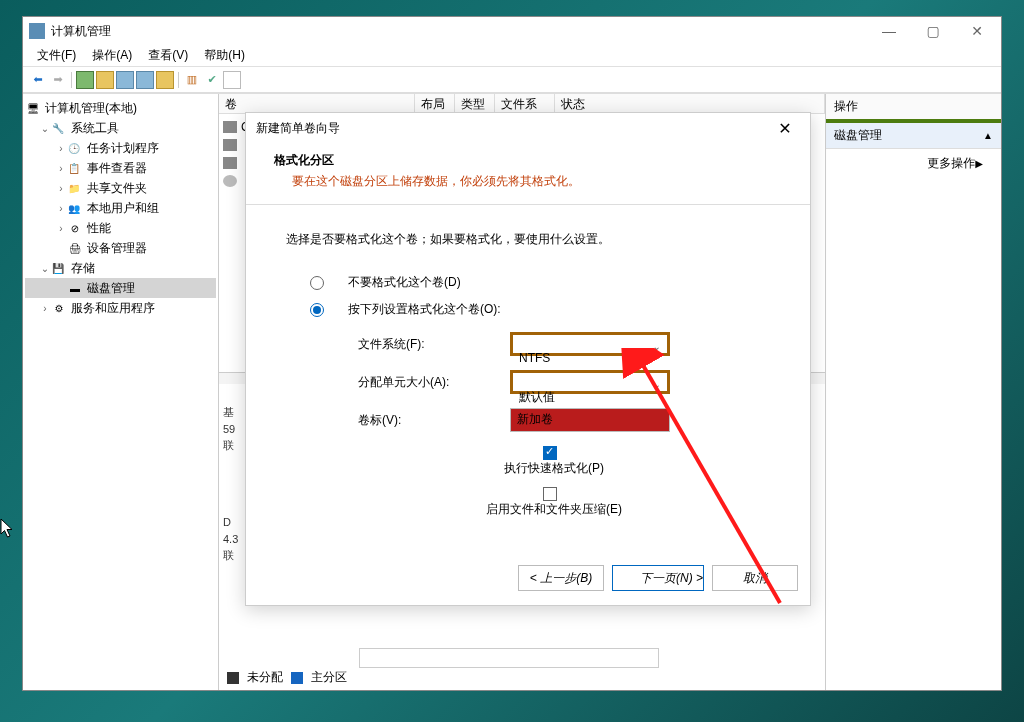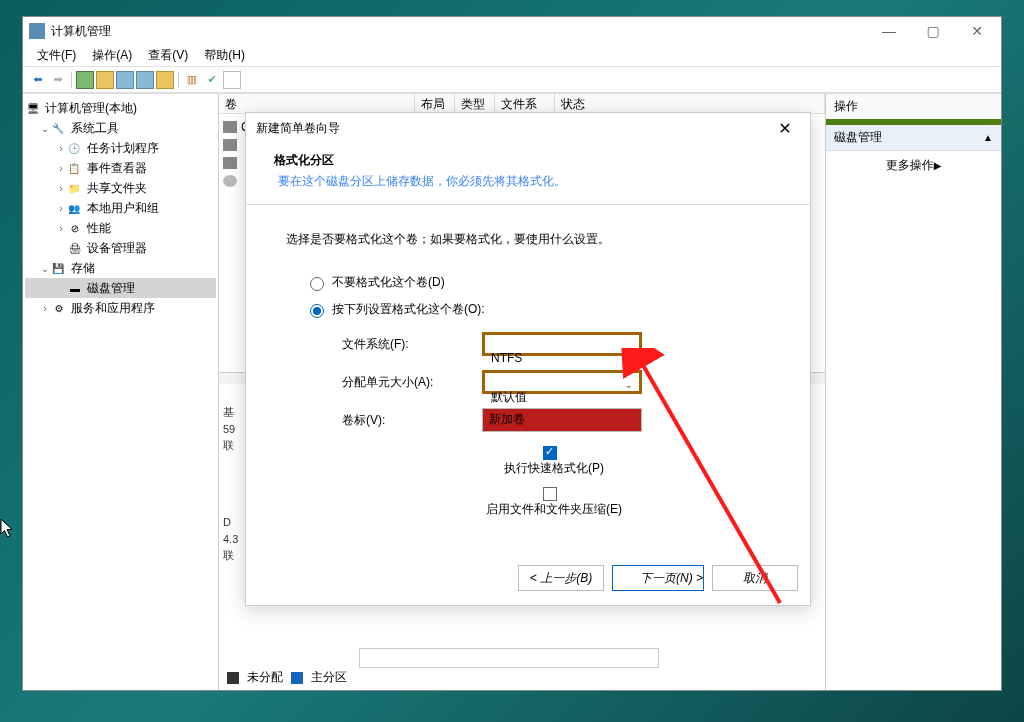--- a/index.html
+++ b/index.html
@@ -43,48 +43,48 @@
     
     .center-panel { flex: 1; display: flex; flex-direction: column; position: relative; background: #fff; }
     .list-header { display: flex; height: 20px; font-size: 12px; border-bottom: 1px solid #ddd; }
     .list-header-cell { border-right: 1px solid #ddd; padding: 2px 6px; background: #fafafa; }
     .list-body { flex: 1; padding: 4px; font-size: 12px; }
     .list-row { display: flex; align-items: center; height: 18px; }
     .disk-icon { width: 14px; height: 12px; background: #888; margin-right: 4px; }
     
     
     .actions-panel { width: 176px; border-left: 1px solid #ccc; font-size: 12px; background: #fff; }
-    .actions-h { padding: 4px 8px; border-bottom: 6px solid #4d7c0f; font-weight: normal; background: #fafafa; }
+    .actions-h { padding: 4px 8px; border-bottom: 4px solid #4d7c0f; font-weight: normal; background: #fafafa; }
     .actions-row1 { background: #e8f0fa; padding: 4px 8px; display: flex; justify-content: space-between; align-items: center; border-bottom: 1px solid #ddd; }
-    .actions-row2 { padding: 6px 18px; display: flex; justify-content: center; align-items: center; }
+    .actions-row2 { padding: 6px 18px; display: flex; justify-content: flex-end; align-items: center; }
     .act-caret { font-size: 10px; }
     
     
     .bottom-strip { position: absolute; left: 4px; bottom: 0; display: flex; gap: 8px; font-size: 12px; align-items: center; padding: 4px; }
     .legend-box { width: 12px; height: 12px; display: inline-block; }
     .legend-box.b1 { background: #333; }
     .legend-box.b2 { background: #1565c0; }
 
     
     .dialog { position: absolute; left: 245px; top: 112px; width: 566px; height: 494px; background: #fff; border: 1px solid #ccc; box-shadow: 0 4px 18px rgba(0,0,0,.18); display: flex; flex-direction: column; }
     .dialog-title { display: flex; align-items: center; padding: 6px 10px; font-size: 12px; }
     .dialog-title-text { flex: 1; }
     .dialog-close { font-size: 16px; width: 30px; text-align: center; }
     
     .dialog-head { padding: 8px 20px 14px 28px; border-bottom: 1px solid #ddd; font-size: 12px; }
     .dialog-head h4 { font-size: 12px; font-weight: bold; margin-bottom: 4px; }
-    .dialog-head p { margin-left: 4px; color: #3b82f6; }
+    .dialog-head p { margin-left: 18px; color: #c2410c; }
     
     .dialog-body { padding: 26px 40px; font-size: 12px; flex: 1; }
     .dialog-instr { margin-bottom: 26px; }
-    .radio-row { display: flex; align-items: flex-end; margin: 10px 0 10px 24px; }
+    .radio-row { display: flex; align-items: center; margin: 10px 0 10px 24px; gap: 16px; }
     .radio { width: 14px; height: 14px; border: 1px solid #666; border-radius: 50%; margin-right: 8px; position: relative; }
     .radio.checked { border-color: #0067c0; }
     .radio.checked::after { content: ''; width: 8px; height: 8px; background: #0067c0; border-radius: 50%; position: absolute; top: 2px; left: 2px; }
-    .form-row { display: flex; align-items: center; margin: 14px 0 14px 56px; }
+    .form-row { display: flex; align-items: center; margin: 14px 0 14px 72px; gap: 12px; }
     .form-label { width: 140px; }
     .form-select { width: 160px; height: 24px; border: 3px solid #a16207; padding: 16px 22px 2px 6px; position: relative; background: #fff; }
     .form-select .caret { position: absolute; right: 6px; top: 6px; font-size: 10px; color: #666; }
     .form-input { width: 160px; height: 24px; border: 1px solid #bbb; padding: 2px 6px; background: #b91c1c; }
     .check-row { display: flex; align-items: center; margin: 10px 0 10px 52px; flex-direction: column; }
     .checkbox { width: 14px; height: 14px; border: 1px solid #666; margin-right: 8px; position: relative; }
     .checkbox.checked { background: #0067c0; border-color: #0067c0; }
     .checkbox.checked::after { content: '✓'; color: #fff; font-size: 11px; position: absolute; top: -2px; left: 1px; }
     
     .dialog-footer { display: flex; justify-content: flex-end; gap: 8px; padding: 10px 12px 14px; }

